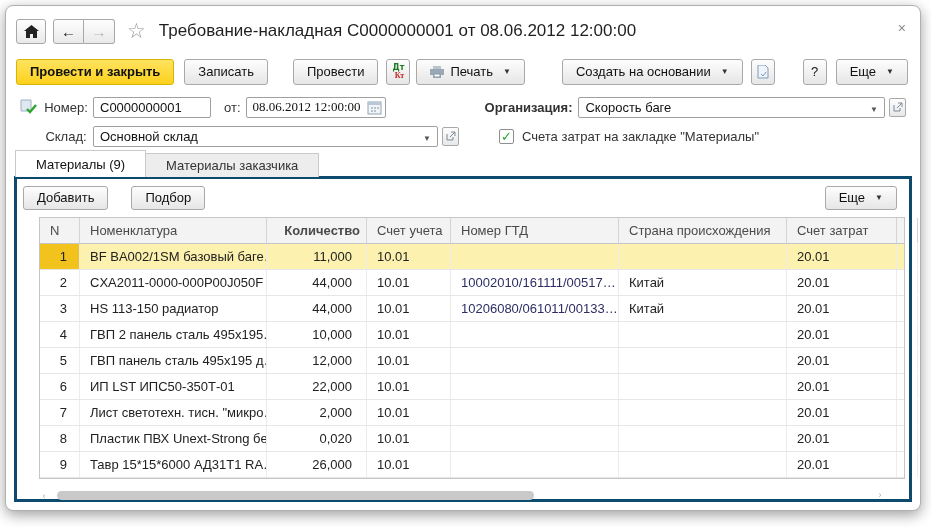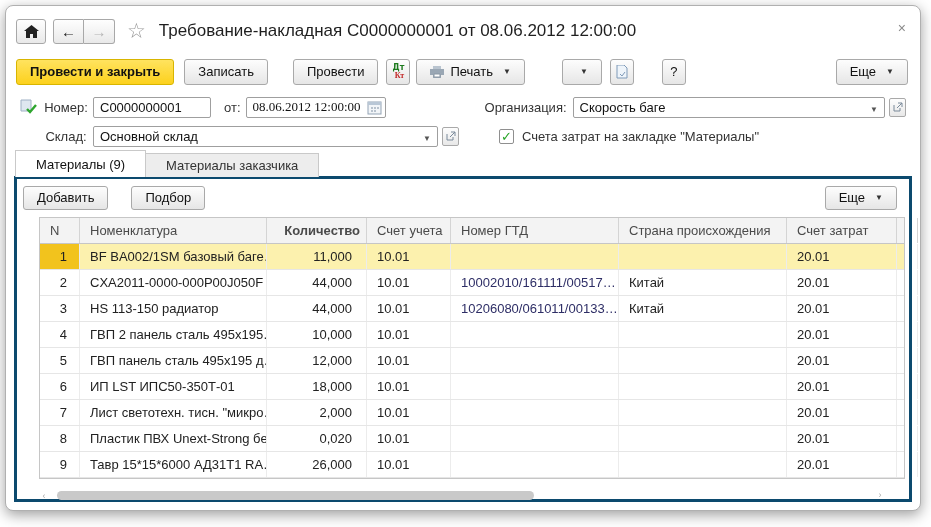--- a/index.html
+++ b/index.html
@@ -120,20 +120,21 @@
         <svg width="14" height="12" viewBox="0 0 14 12">
             <path d="M3 0h8v3H3z" fill="#b9c4cf"></path>
             <path d="M0 3h14v6h-3v3H3V9H0z" fill="#9aa7b4"></path>
             <path d="M4 8h6v3H4z" fill="#fff" stroke="#8a97a4"></path>
           </svg>
       </span>
       <span>Печать</span>
       <span class="caret">▼</span>
     </button>
     <button class="btn ml37">
+      <span>Создать на основании</span>
       <span class="caret">▼</span>
     </button>
     <button class="btn icon-btn ml8">
       <span>
         <svg width="12" height="14" viewBox="0 0 12 14">
             <path d="M1 0h7l3 3v10H1z" fill="#eef4fa" stroke="#7f9ab8"></path>
             <path d="M4 9l2 2 3-4" stroke="#7f9ab8" fill="none"></path>
           </svg>
       </span>
     </button>
@@ -159,21 +160,21 @@
     <div class="input" style="width:140px; margin-left:5px; position:relative; padding-right:24px;font-family:Liberation Serif, serif;">
       <span>08.06.2012 12:00:00</span>
       <span style="position:absolute; right:3px; top:2px;">
         <svg width="15" height="15" viewBox="0 0 15 15">
             <rect x="1" y="2" width="13" height="12" fill="#f2f5f8" stroke="#93a3b5"></rect>
             <rect x="1" y="2" width="13" height="3" fill="#b9c7d6"></rect>
             <path d="M4 8h2M7 8h2M10 8h2M4 11h2M7 11h2" stroke="#7e8fa2"></path>
           </svg>
       </span>
     </div>
-    <span class="flabel" style="margin-left:99px;">Организация:</span>
+    <span class="flabel" style="margin-left:99px;font-weight:bold;">Организация:</span>
     <div class="input combo" style="flex:1; margin-left:6px;">
       <span>Скорость баге</span>
       <span class="caret">▼</span>
     </div>
     <div class="sq-btn">
       <span>
         <svg width="10" height="10" viewBox="0 0 10 10">
             <path d="M1 3v6h6V6" fill="none" stroke="#7a8a9a"></path>
             <path d="M5 1h4v4M9 1L4 6" fill="none" stroke="#7a8a9a"></path>
           </svg>
@@ -274,21 +275,21 @@
     <div class="cell c-qty">12,000</div>
     <div class="cell c-acc">10.01</div>
     <div class="cell c-gtd"></div>
     <div class="cell c-country"></div>
     <div class="cell c-cost">20.01</div>
     <div class="cell c-sliver"></div>
   </div>
           <div class="trow">
     <div class="cell c-n">6</div>
     <div class="cell c-name">ИП LST ИПС50-350Т-01</div>
-    <div class="cell c-qty">18,000</div>
+    <div class="cell c-qty">22,000</div>
     <div class="cell c-acc">10.01</div>
     <div class="cell c-gtd"></div>
     <div class="cell c-country"></div>
     <div class="cell c-cost">20.01</div>
     <div class="cell c-sliver"></div>
   </div>
           <div class="trow">
     <div class="cell c-n">7</div>
     <div class="cell c-name">Лист светотехн. тисн. "микро…</div>
     <div class="cell c-qty">2,000</div>

